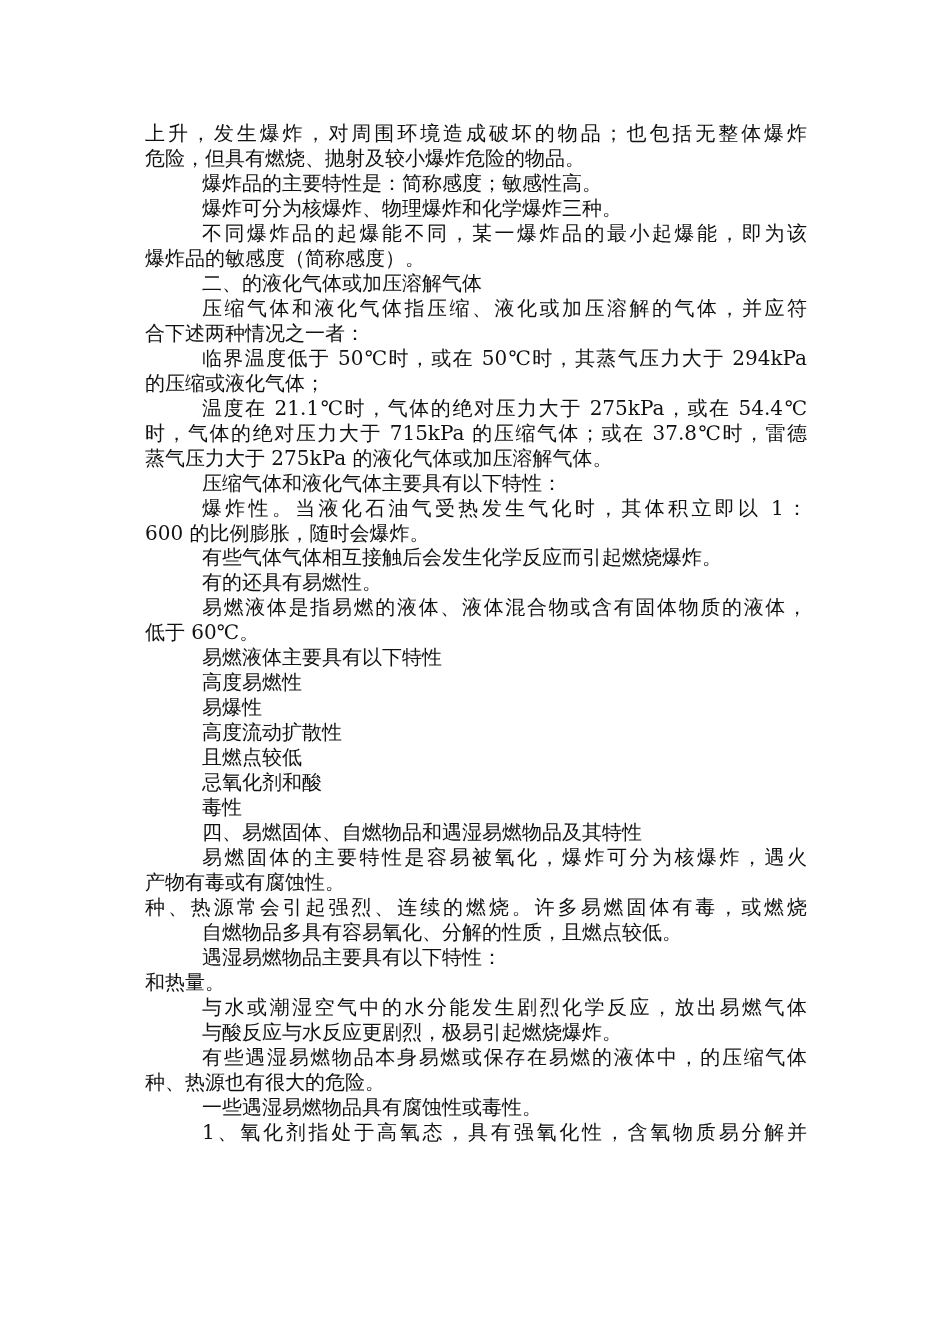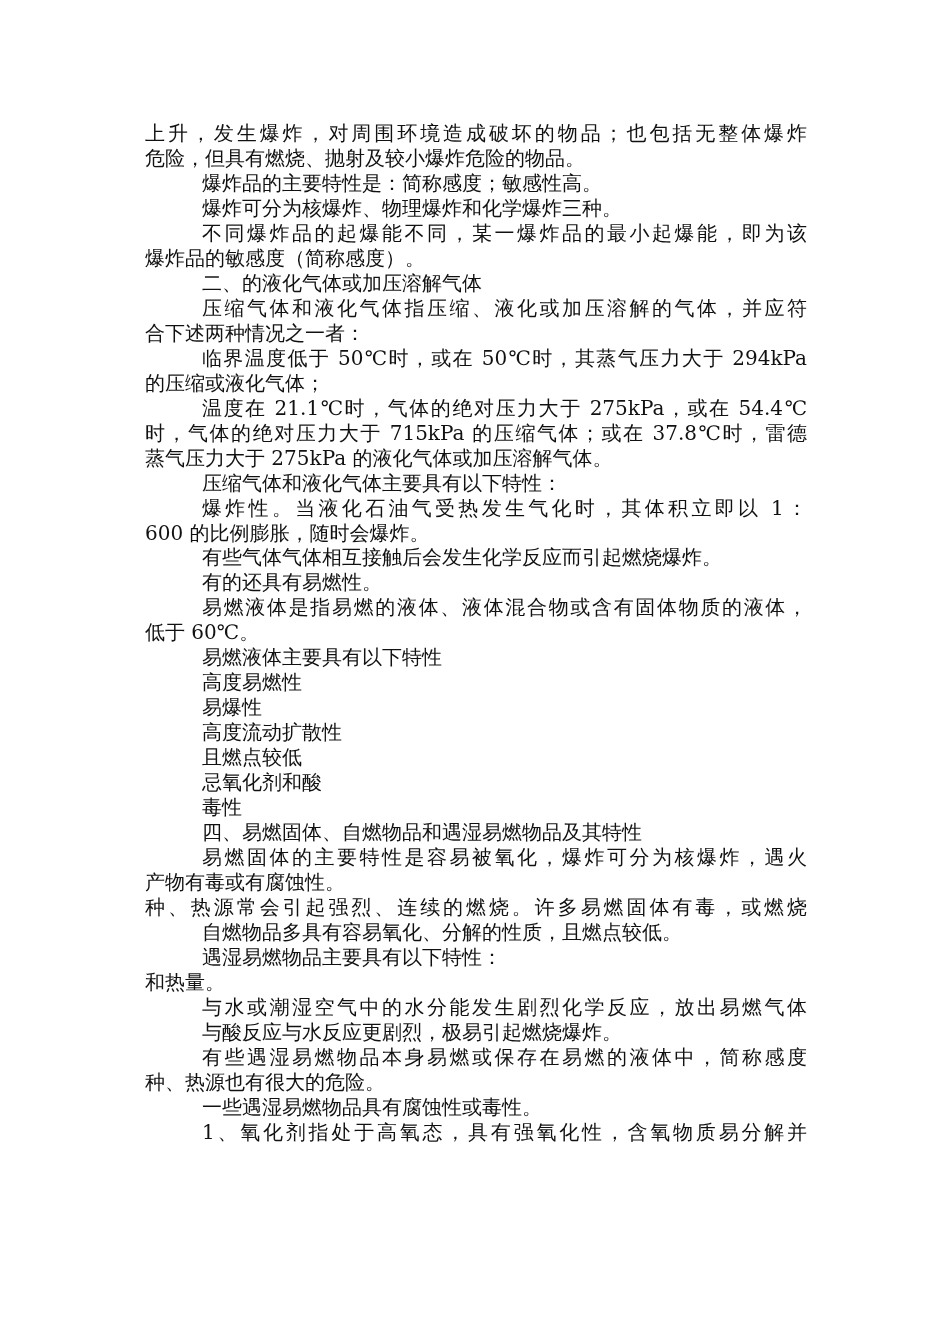--- a/index.html
+++ b/index.html
@@ -49,18 +49,18 @@
       <div class="line indent">毒性</div>
       <div class="line indent">四、易燃固体、自燃物品和遇湿易燃物品及其特性</div>
       <div class="line indent justify">易燃固体的主要特性是容易被氧化，爆炸可分为核爆炸，遇火</div>
       <div class="line">产物有毒或有腐蚀性。</div>
       <div class="line justify">种、热源常会引起强烈、连续的燃烧。许多易燃固体有毒，或燃烧</div>
       <div class="line indent">自燃物品多具有容易氧化、分解的性质，且燃点较低。</div>
       <div class="line indent">遇湿易燃物品主要具有以下特性：</div>
       <div class="line">和热量。</div>
       <div class="line indent justify">与水或潮湿空气中的水分能发生剧烈化学反应，放出易燃气体</div>
       <div class="line indent">与酸反应与水反应更剧烈，极易引起燃烧爆炸。</div>
-      <div class="line indent justify">有些遇湿易燃物品本身易燃或保存在易燃的液体中，简称感度</div>
+      <div class="line indent justify">有些遇湿易燃物品本身易燃或保存在易燃的液体中，的压缩气体</div>
       <div class="line">种、热源也有很大的危险。</div>
       <div class="line indent">一些遇湿易燃物品具有腐蚀性或毒性。</div>
       <div class="line indent justify">1、氧化剂指处于高氧态，具有强氧化性，含氧物质易分解并</div>
     </div>
 </div>
 
 </body></html>

